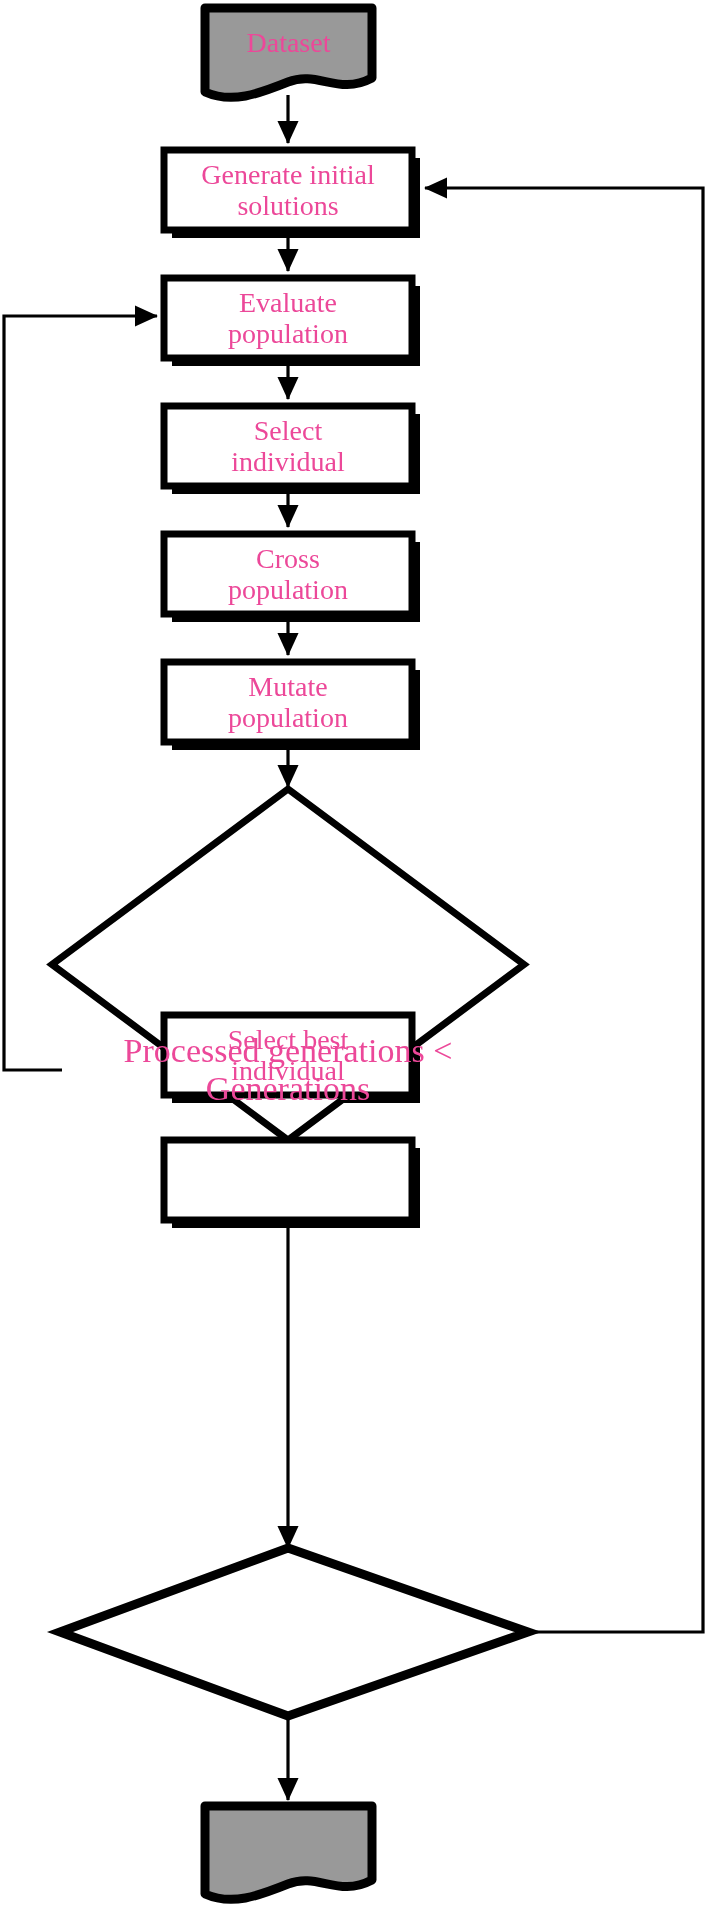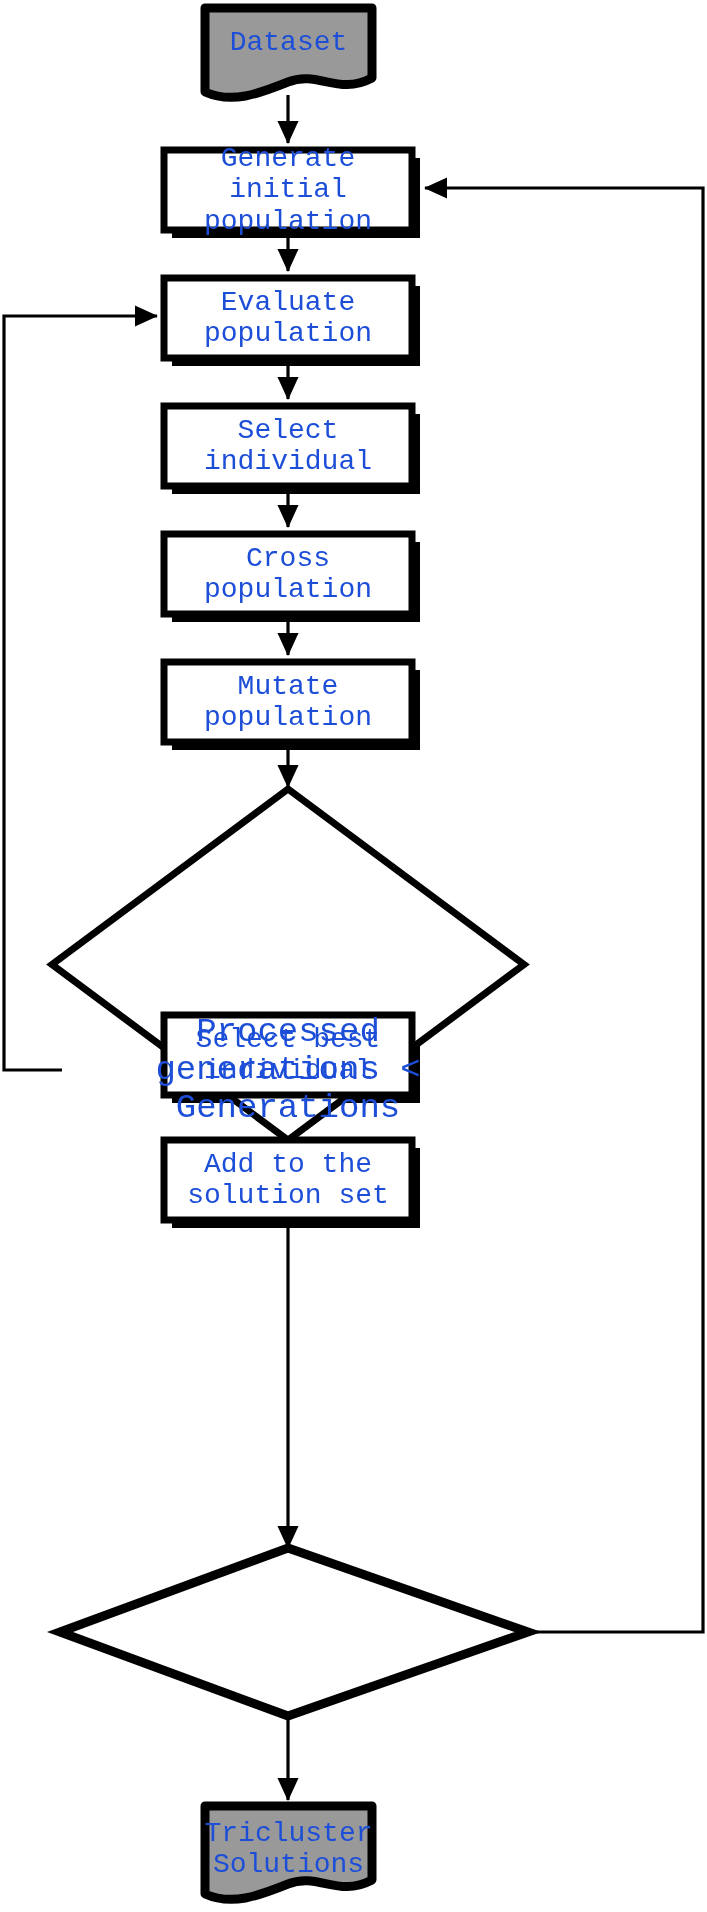--- a/index.html
+++ b/index.html
@@ -23,24 +23,24 @@
     top: 0;
     width: 707px;
     height: 1912px;
   }
   .node-label {
     position: absolute;
     display: flex;
     align-items: center;
     justify-content: center;
     text-align: center;
-    font-family: Liberation Mono, monospace;
+    font-family: Liberation Serif, serif;
     font-size: 28px;
     line-height: 1.12;
-    color: #1d4ed8;
+    color: #ec4899;
     white-space: pre-line;
     pointer-events: none;
   }
   .diamond-label {
     font-size: 34px;
   }
 </style>
 </head>
 <body>
 
@@ -119,40 +119,36 @@
              L 372 1806
              L 372 1880
              C 338 1898 318 1872 288 1884
              C 258 1896 232 1906 205 1894
              Z" fill="#999999" stroke="#000000" stroke-width="9" stroke-linejoin="round"></path>
   </svg>
 
   <div class="node-label" style="left:205px; top:8px; width:167px; height:70px;">Dataset</div>
 
   <div class="node-label" style="left:164px; top:150px; width:248px; height:80px;">Generate initial
-population</div>
+solutions</div>
 
   <div class="node-label" style="left:164px; top:278px; width:248px; height:80px;text-align:center;">Evaluate
 population</div>
 
   <div class="node-label" style="left:164px; top:406px; width:248px; height:80px;">Select
 individual</div>
 
   <div class="node-label" style="left:164px; top:534px; width:248px; height:80px;">Cross
 population</div>
 
   <div class="node-label" style="left:164px; top:662px; width:248px; height:80px;">Mutate
 population</div>
 
   <div class="node-label diamond-label" style="left:78px; top:1020px; width:420px; height:100px;">Processed generations &lt;
 Generations</div>
 
   <div class="node-label" style="left:164px; top:1015px; width:248px; height:80px;">Select best
 individual</div>
 
-  <div class="node-label" style="left:164px; top:1140px; width:248px; height:80px;">Add to the
-solution set</div>
 
 
-  <div class="node-label" style="left:205px; top:1812px; width:167px; height:74px;">Tricluster
-Solutions</div>
 
 </div>
 
 </body></html>

